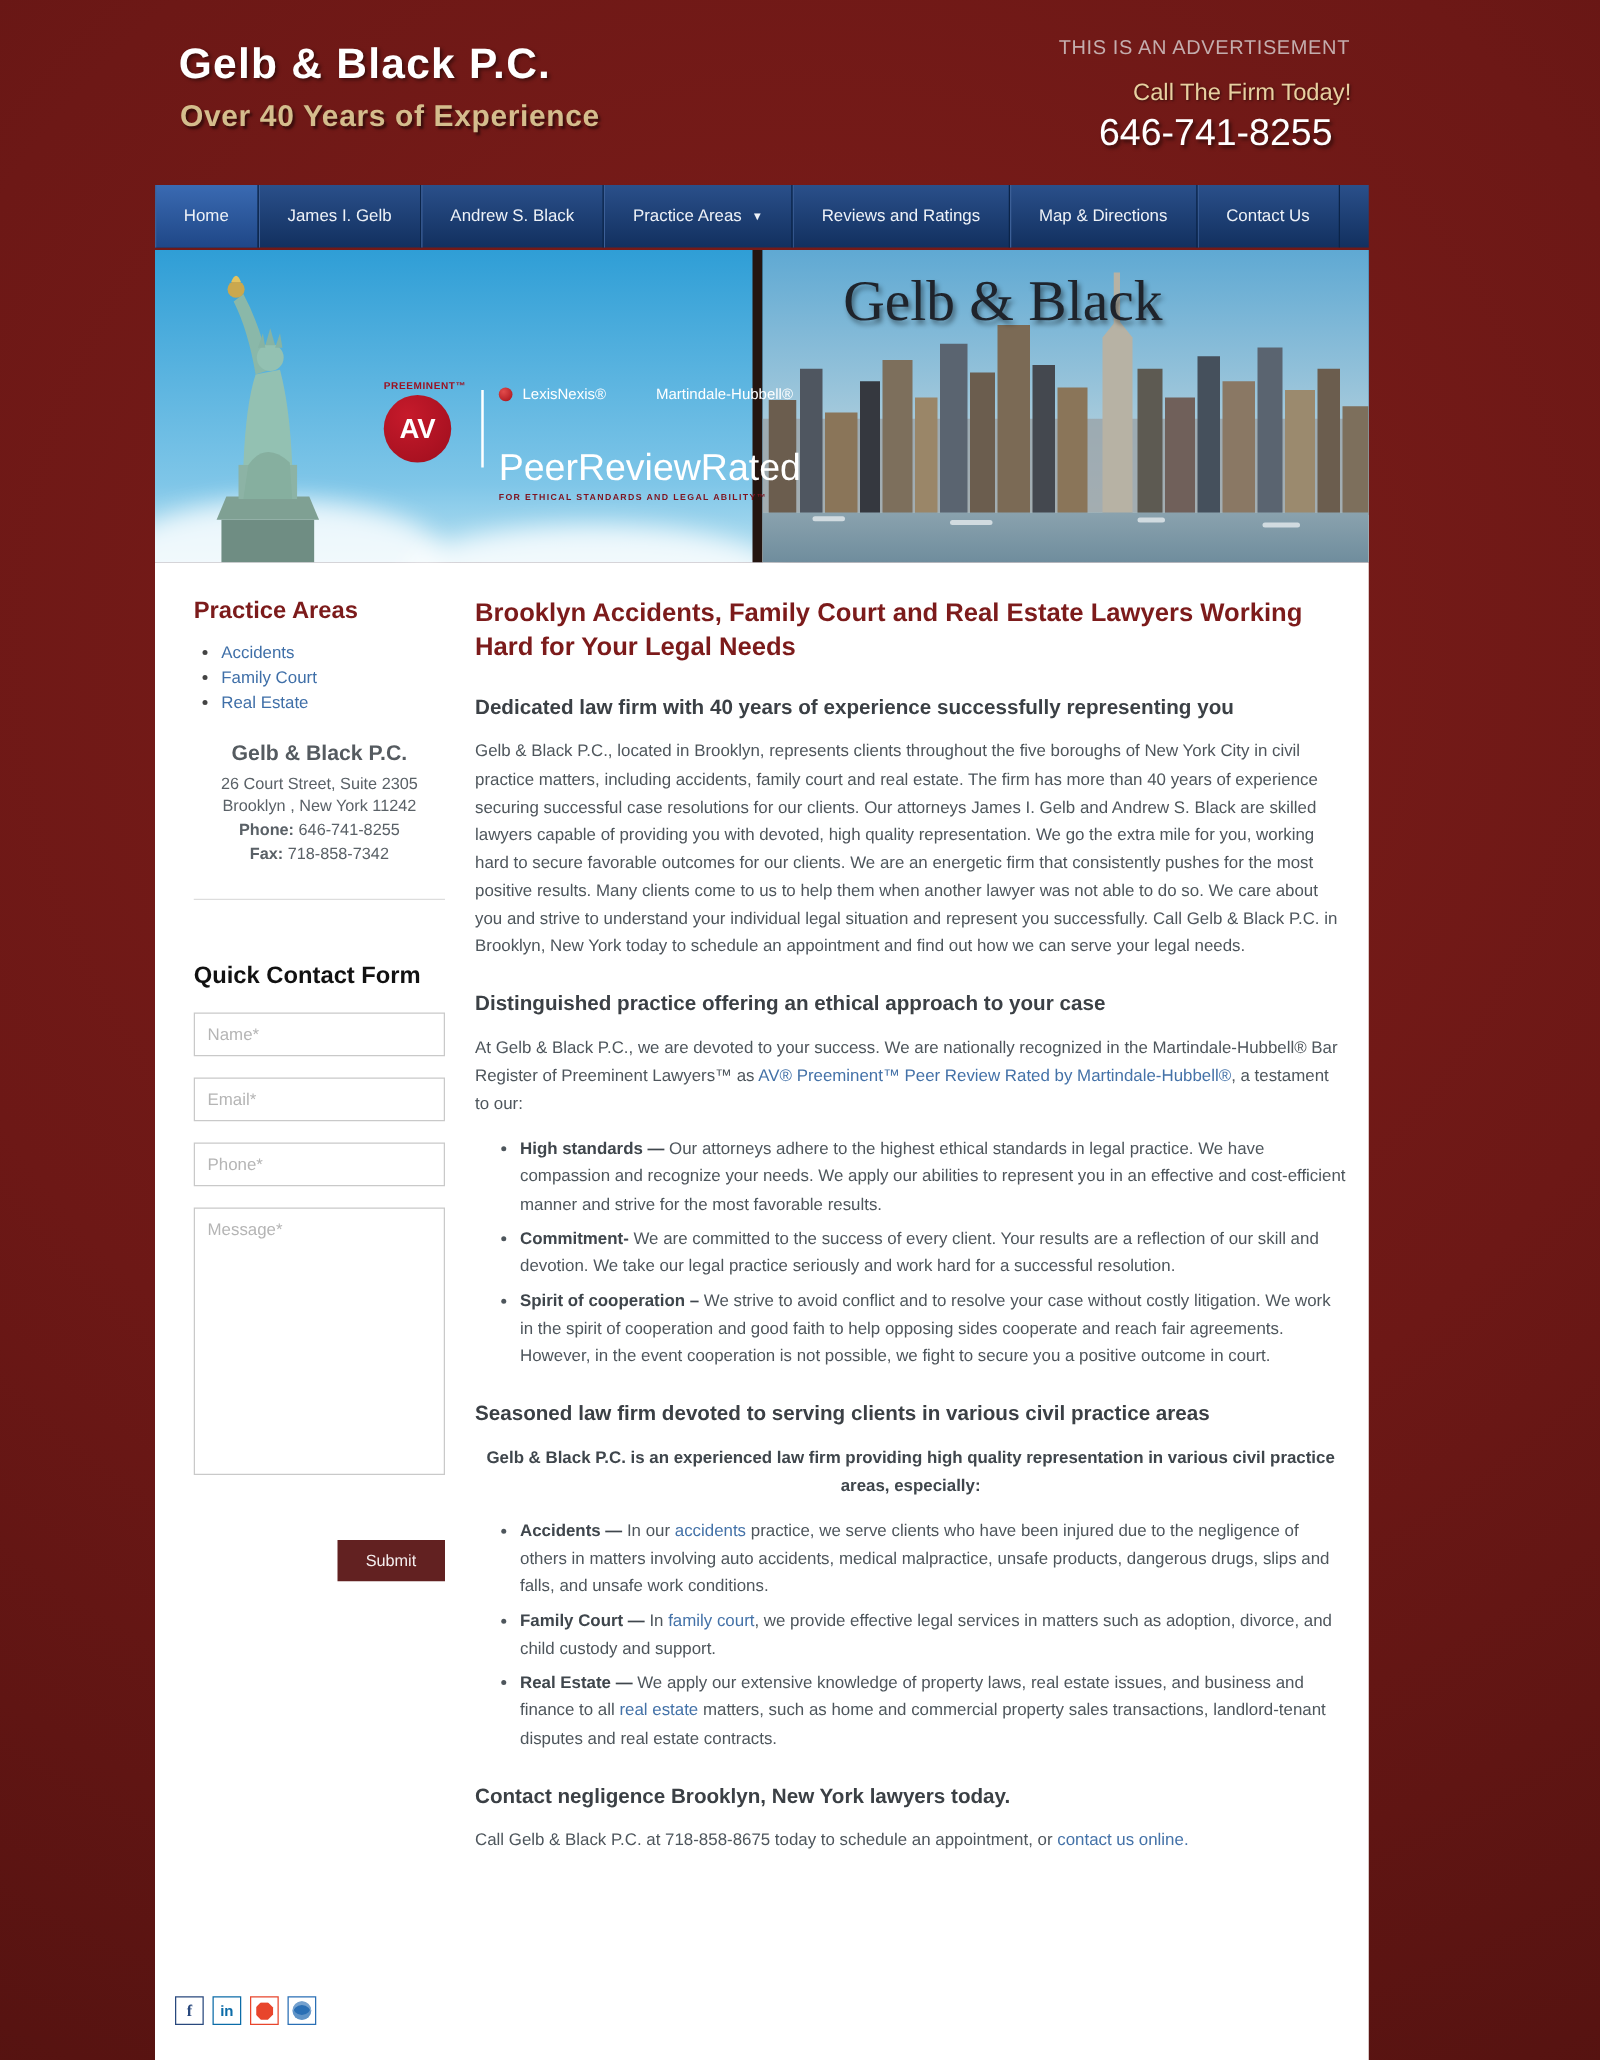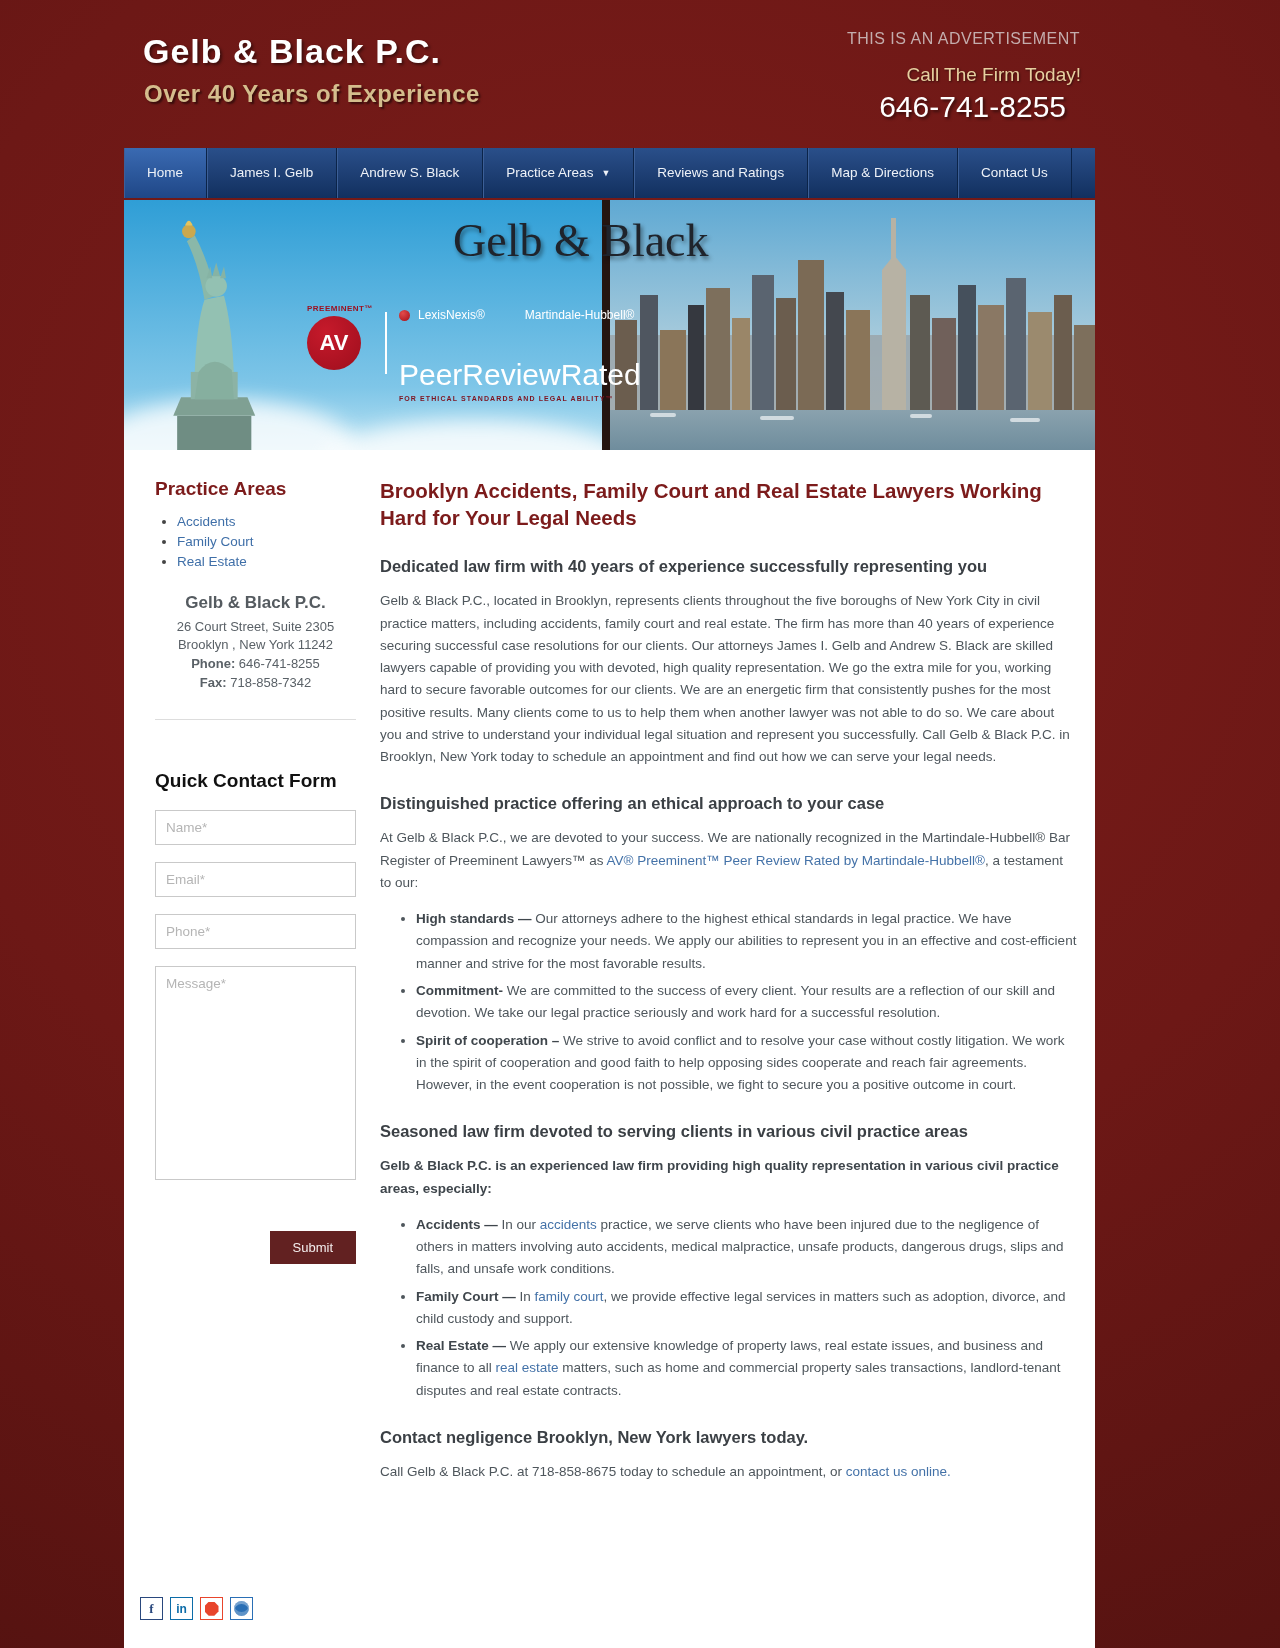--- a/index.html
+++ b/index.html
@@ -26,21 +26,21 @@
   .nav-item { position:relative; height:50px; line-height:50px; padding:0 23px; color:#eef2f8; font-size:13.5px;
               cursor:pointer; border-right:1px solid #0b2449; box-shadow: inset 1px 0 0 #3c5f97; white-space:nowrap; }
   .nav-item.active { background:linear-gradient(#3a6ab2, #1f4787); }
   .caret { font-size:9px; margin-left:8px; position:relative; top:-1px; }
 
   
   .hero { position:relative; margin-left:124px; width:971px; height:250px; overflow:hidden;
           background:linear-gradient(#2f9ed6, #7fc6e8 75%, #b9e2f2); }
   .hero-right { position:absolute; left:486px; top:0; width:485px; height:250px; }
   .hero-divider { position:absolute; left:478px; top:0; width:8px; height:250px; background:#241510; }
-  .hero-title { position:absolute; left:329px; top:14px; width:440px; text-align:left;
+  .hero-title { position:absolute; left:366px; top:14px; width:440px; text-align:right;
                 font-family:"Liberation Serif", serif; font-size:46px; color:#1f242c;
                 text-shadow:2px 3px 4px rgba(0,0,0,.45); z-index:5; }
   .cloud { position:absolute; background:#ffffff; border-radius:50%; filter:blur(10px); opacity:.8; }
   
   .av-badge { position:absolute; left:183px; top:104px; display:flex; align-items:flex-start; z-index:4; }
   .av-left { display:flex; flex-direction:column; align-items:flex-start; margin-right:12px; }
   .preeminent { color:#9c1120; font-size:8px; font-weight:bold; letter-spacing:.5px; margin-bottom:3px; }
   .av-circle { width:54px; height:54px; border-radius:50%; background:radial-gradient(circle at 35% 30%, #c61a2b, #9e0e1d);
                color:#fff; font-size:22px; font-weight:bold; display:flex; align-items:center; justify-content:center; }
   .av-sep { width:2px; height:62px; background:#ffffff; margin:8px 12px 0 0; }
@@ -72,21 +72,21 @@
   .qcf input, .qcf textarea { width:100%; border:1px solid #c9c9c9; background:#fff; color:#444;
         font-family:"Liberation Sans", sans-serif; font-size:13.5px; padding:9px 10px; margin-bottom:17px; }
   .qcf input::placeholder, .qcf textarea::placeholder { color:#b5b5b5; }
   .qcf textarea { height:214px; resize:none; }
   .submit-row { text-align:right; margin-top:30px; }
   .submit-btn { background:#622121; color:#f4eeee; border:none; font-size:13px; padding:9px 23px; cursor:pointer; }
 
   .h1 { color:#7c1b1b; font-size:20.5px; font-weight:bold; line-height:1.3; margin-bottom:22px; }
   .h2 { color:#3b4045; font-size:16.5px; font-weight:bold; margin:26px 0 14px 0; }
   .para { color:#4e565c; font-size:13.5px; line-height:1.65; margin-bottom:10px; }
-  .para.bold { font-weight:bold; color:#3f464c; }
+  .para.bold { font-weight:bold; color:#3f464c;text-align:center; }
   .main a { color:#4472a8; text-decoration:none; cursor:pointer; }
   .blist { margin:14px 0 10px 36px; }
   .blist li { color:#4e565c; font-size:13.5px; line-height:1.65; margin-bottom:5px; }
   .blead { font-weight:bold; color:#3f464c; }
 
   
   .footer { padding:0 0 0 16px; margin-top:104px; }
   .social-row { display:flex; gap:7px; margin-bottom:26px; }
   .s-icon { width:23px; height:23px; border:1px solid; background:#fff; display:flex; align-items:center;
             justify-content:center; cursor:pointer; font-weight:bold; font-size:13px; }

